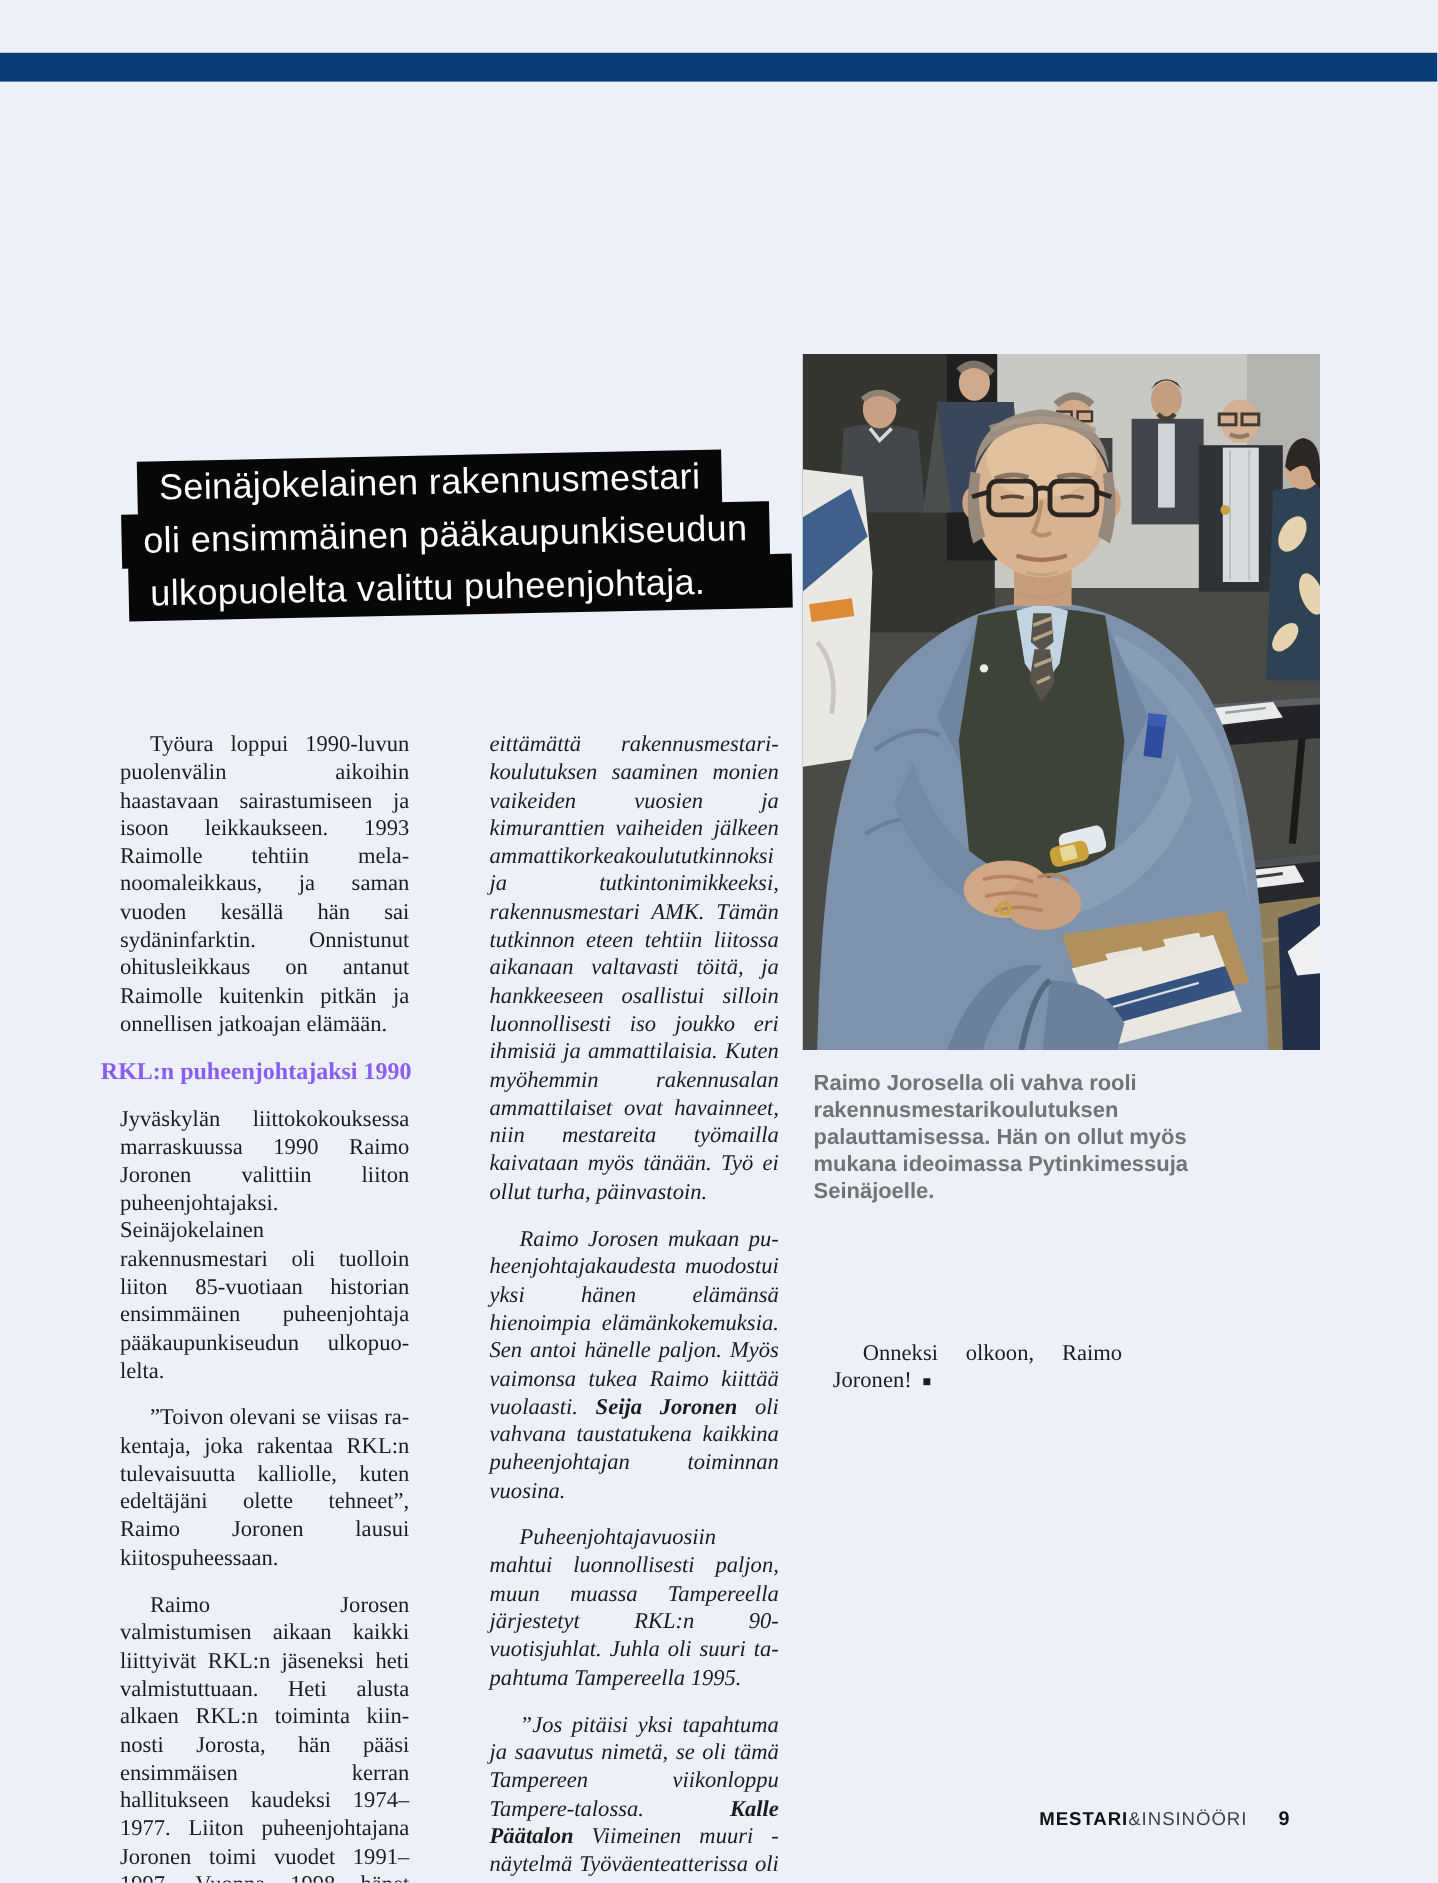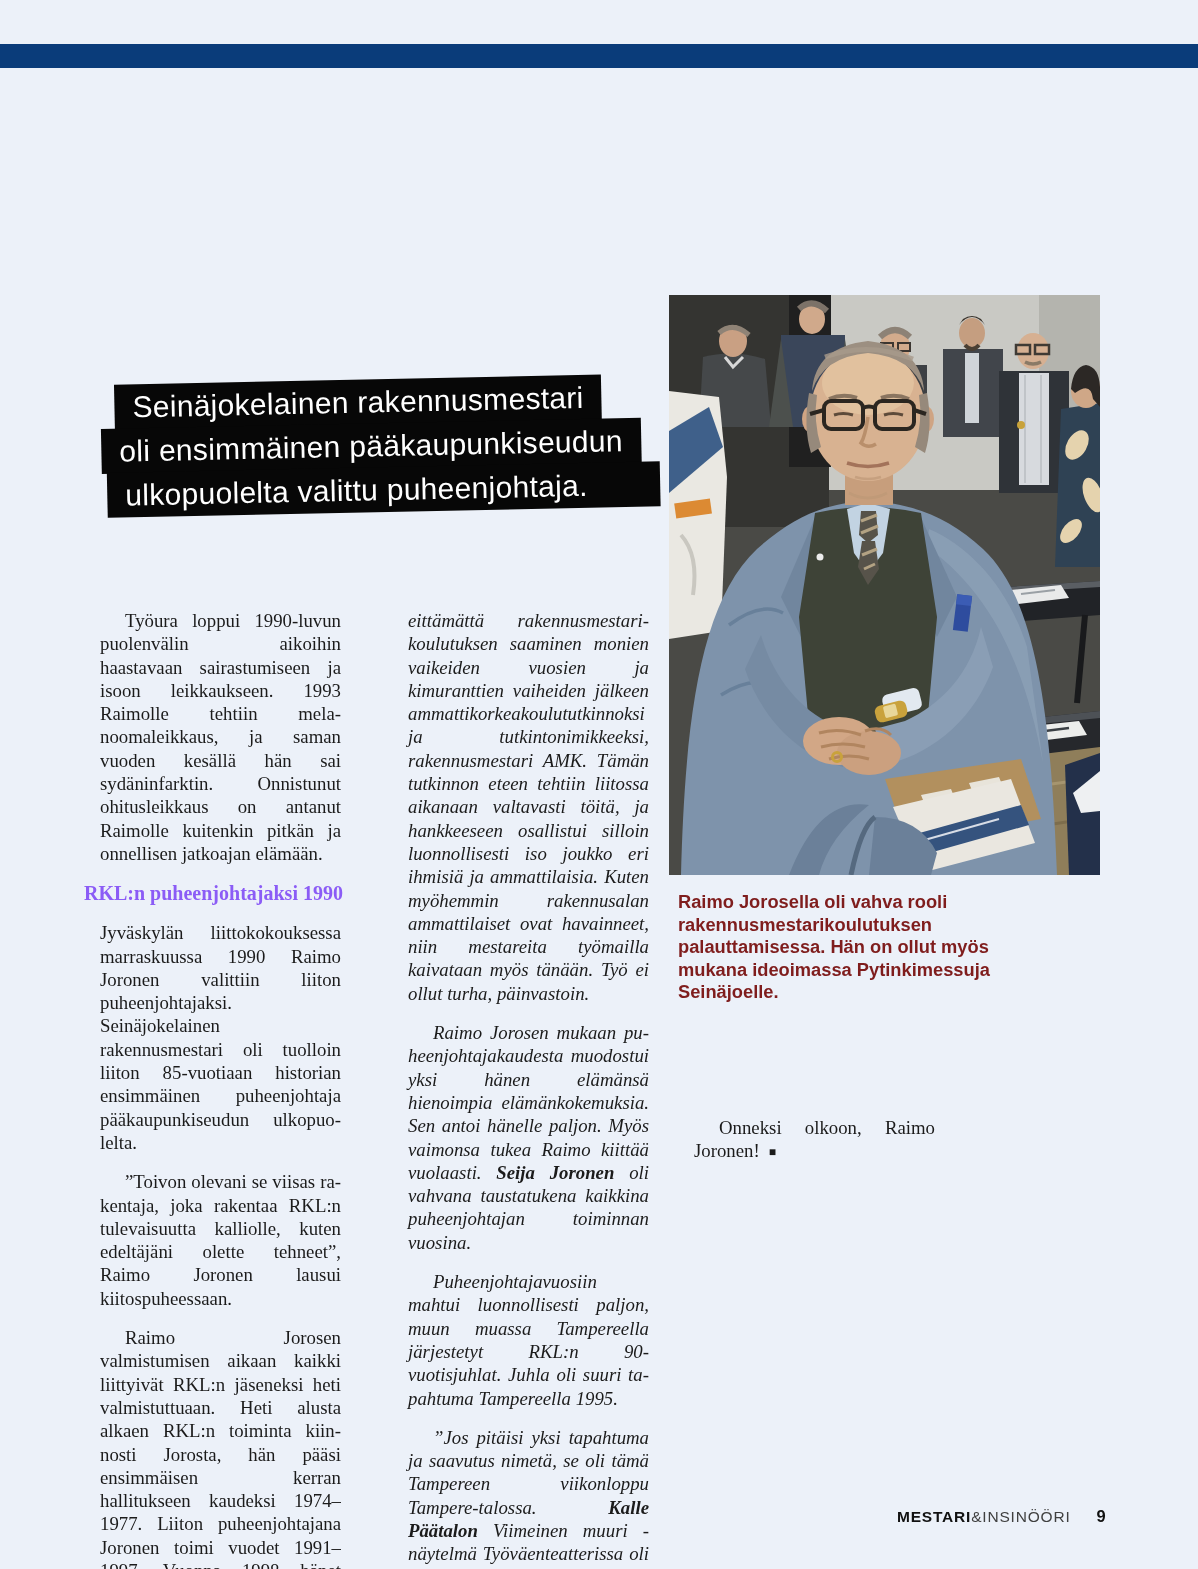--- a/index.html
+++ b/index.html
@@ -51,27 +51,27 @@
 
   
   .photo {
     position:absolute; left:669px; top:295px; width:431px; height:580px;
     overflow:hidden; background:#4a4a46;
   }
   .photo svg { display:block; }
   .caption {
     position:absolute; left:678px; top:891px; width:336px;
     font-family:"Liberation Sans", sans-serif; font-weight:700;
-    font-size:18.3px; line-height:22.6px; color:#7f1d1d;
+    font-size:18.3px; line-height:22.6px; color:#737373;
     hyphens:manual; -webkit-hyphens:manual;
   }
 
   
   .footer {
-    position:absolute; left:897px; top:1507px;
+    position:absolute; left:866px; top:1507px;
     display:flex; align-items:baseline;
     font-family:"Liberation Sans", sans-serif;
     font-size:15.5px; letter-spacing:0.8px; color:#111;
   }
   .brand-bold  { font-weight:700; }
   .brand-light { font-weight:400; color:#404040; }
   .pageno { font-weight:700; margin-left:26px; font-size:16.5px; letter-spacing:0; }
 </style>
 </head>
 <body>

